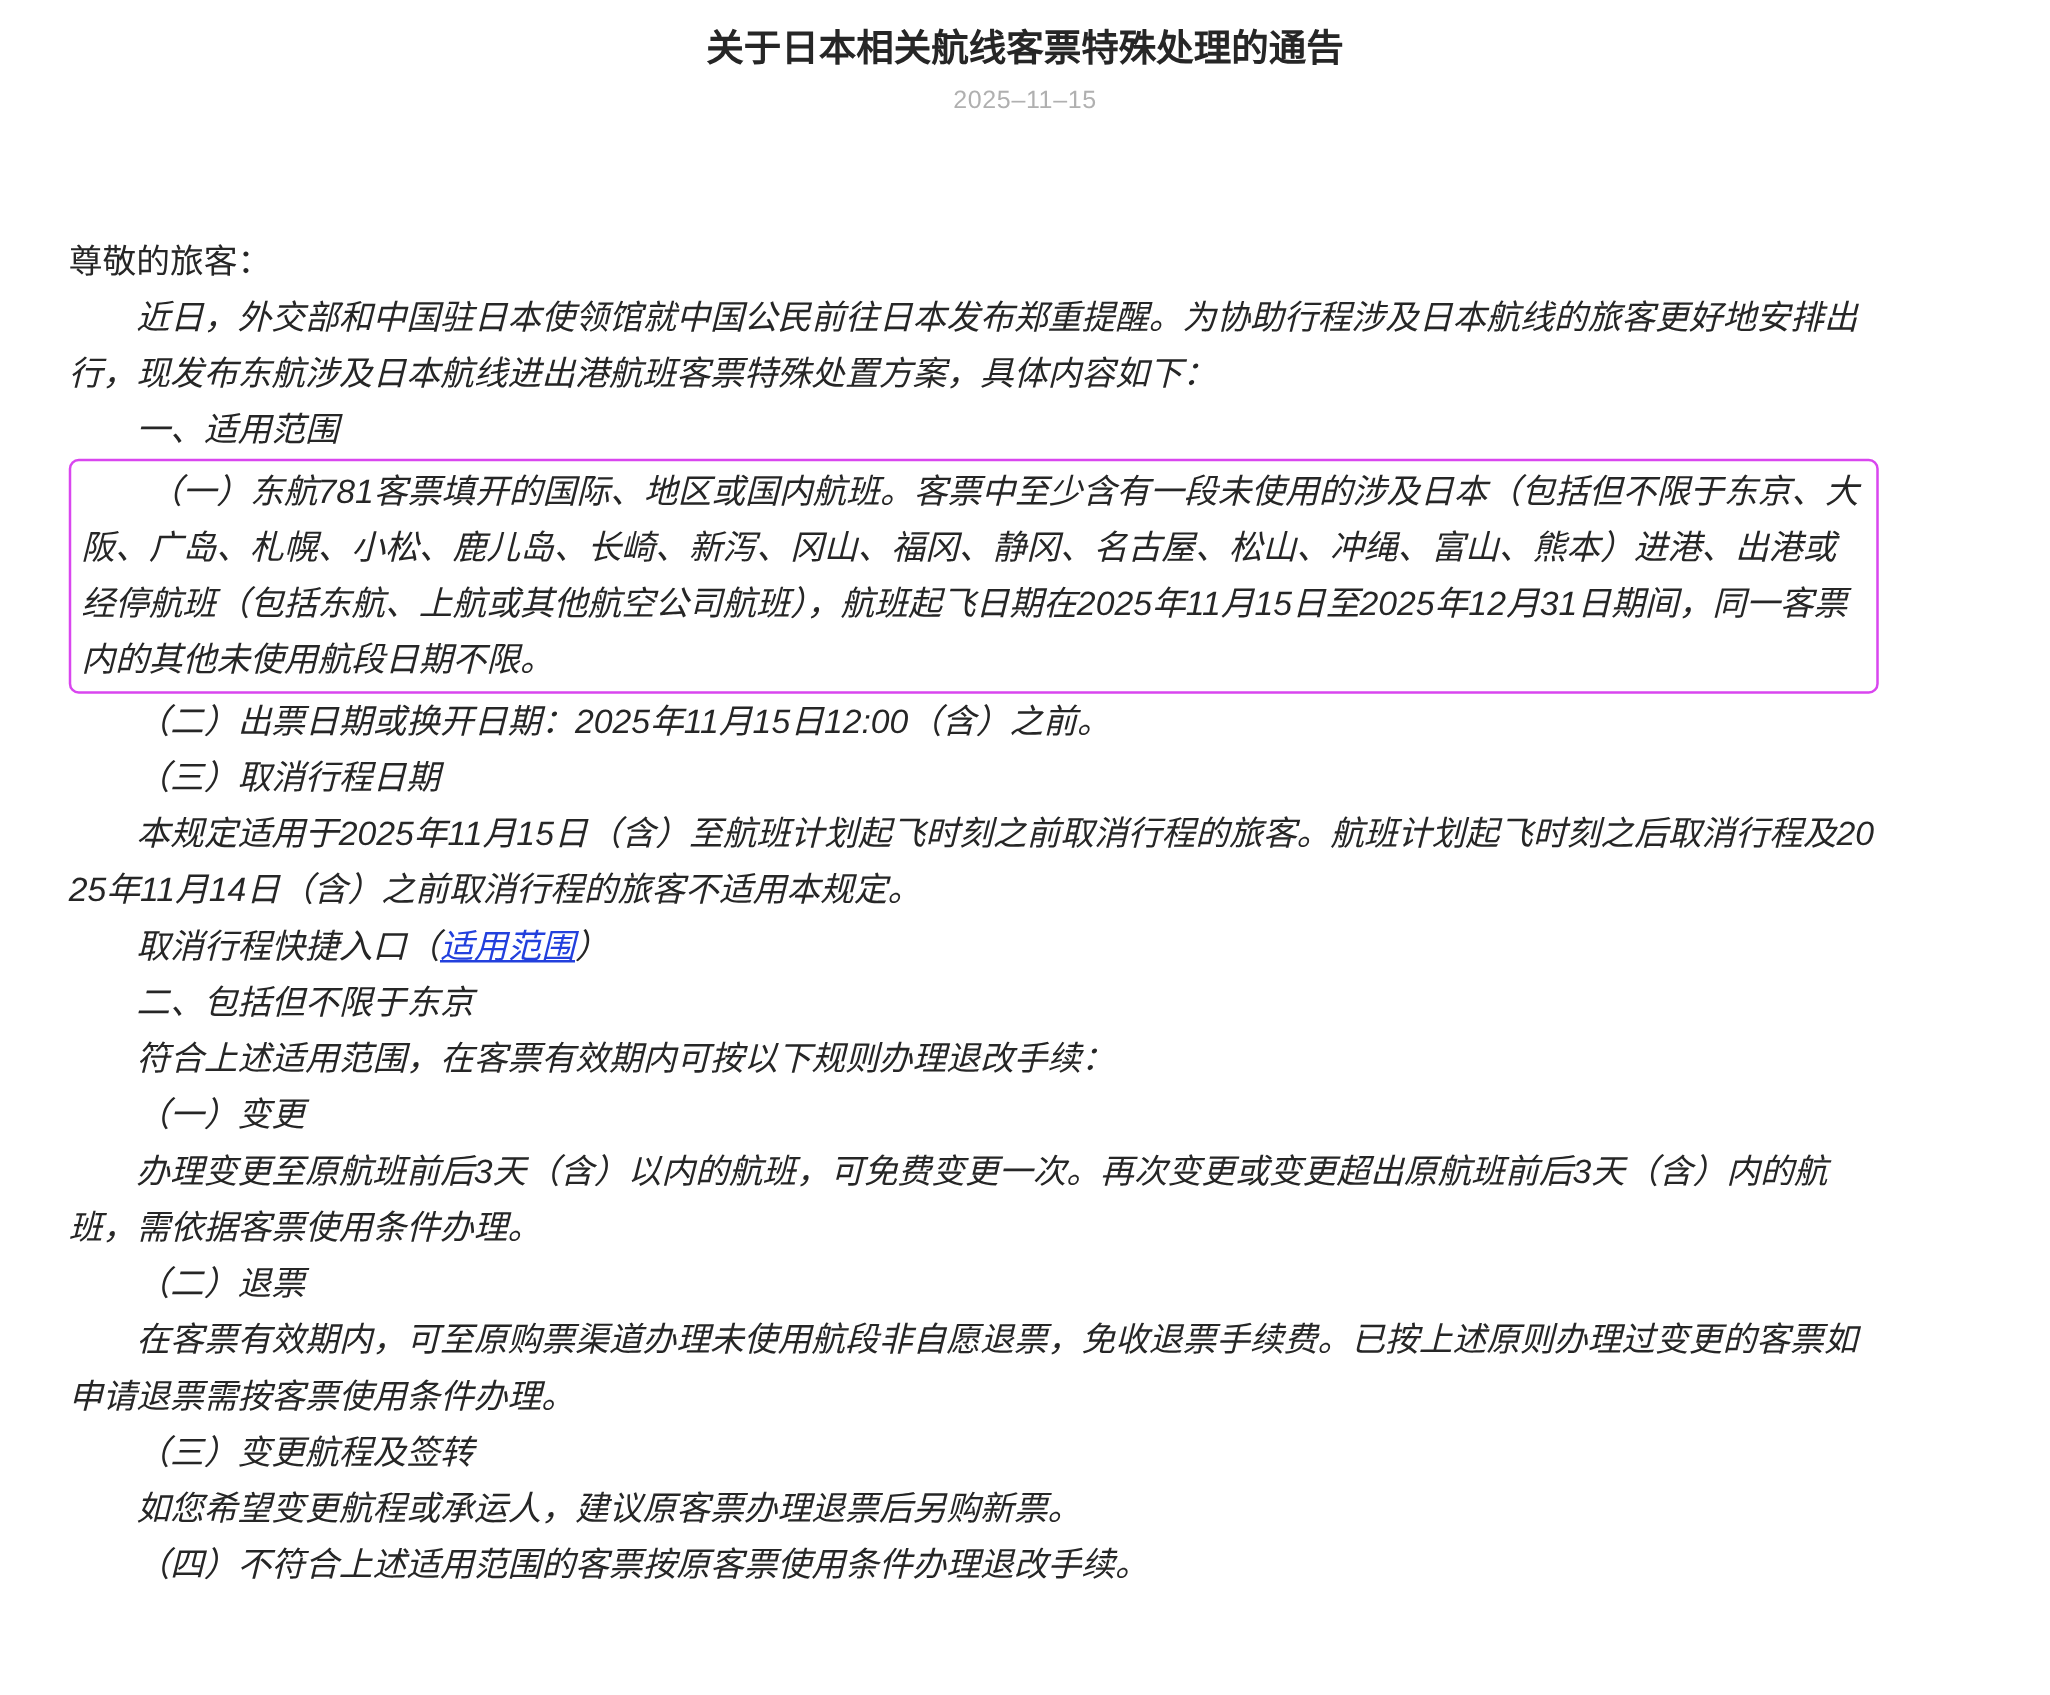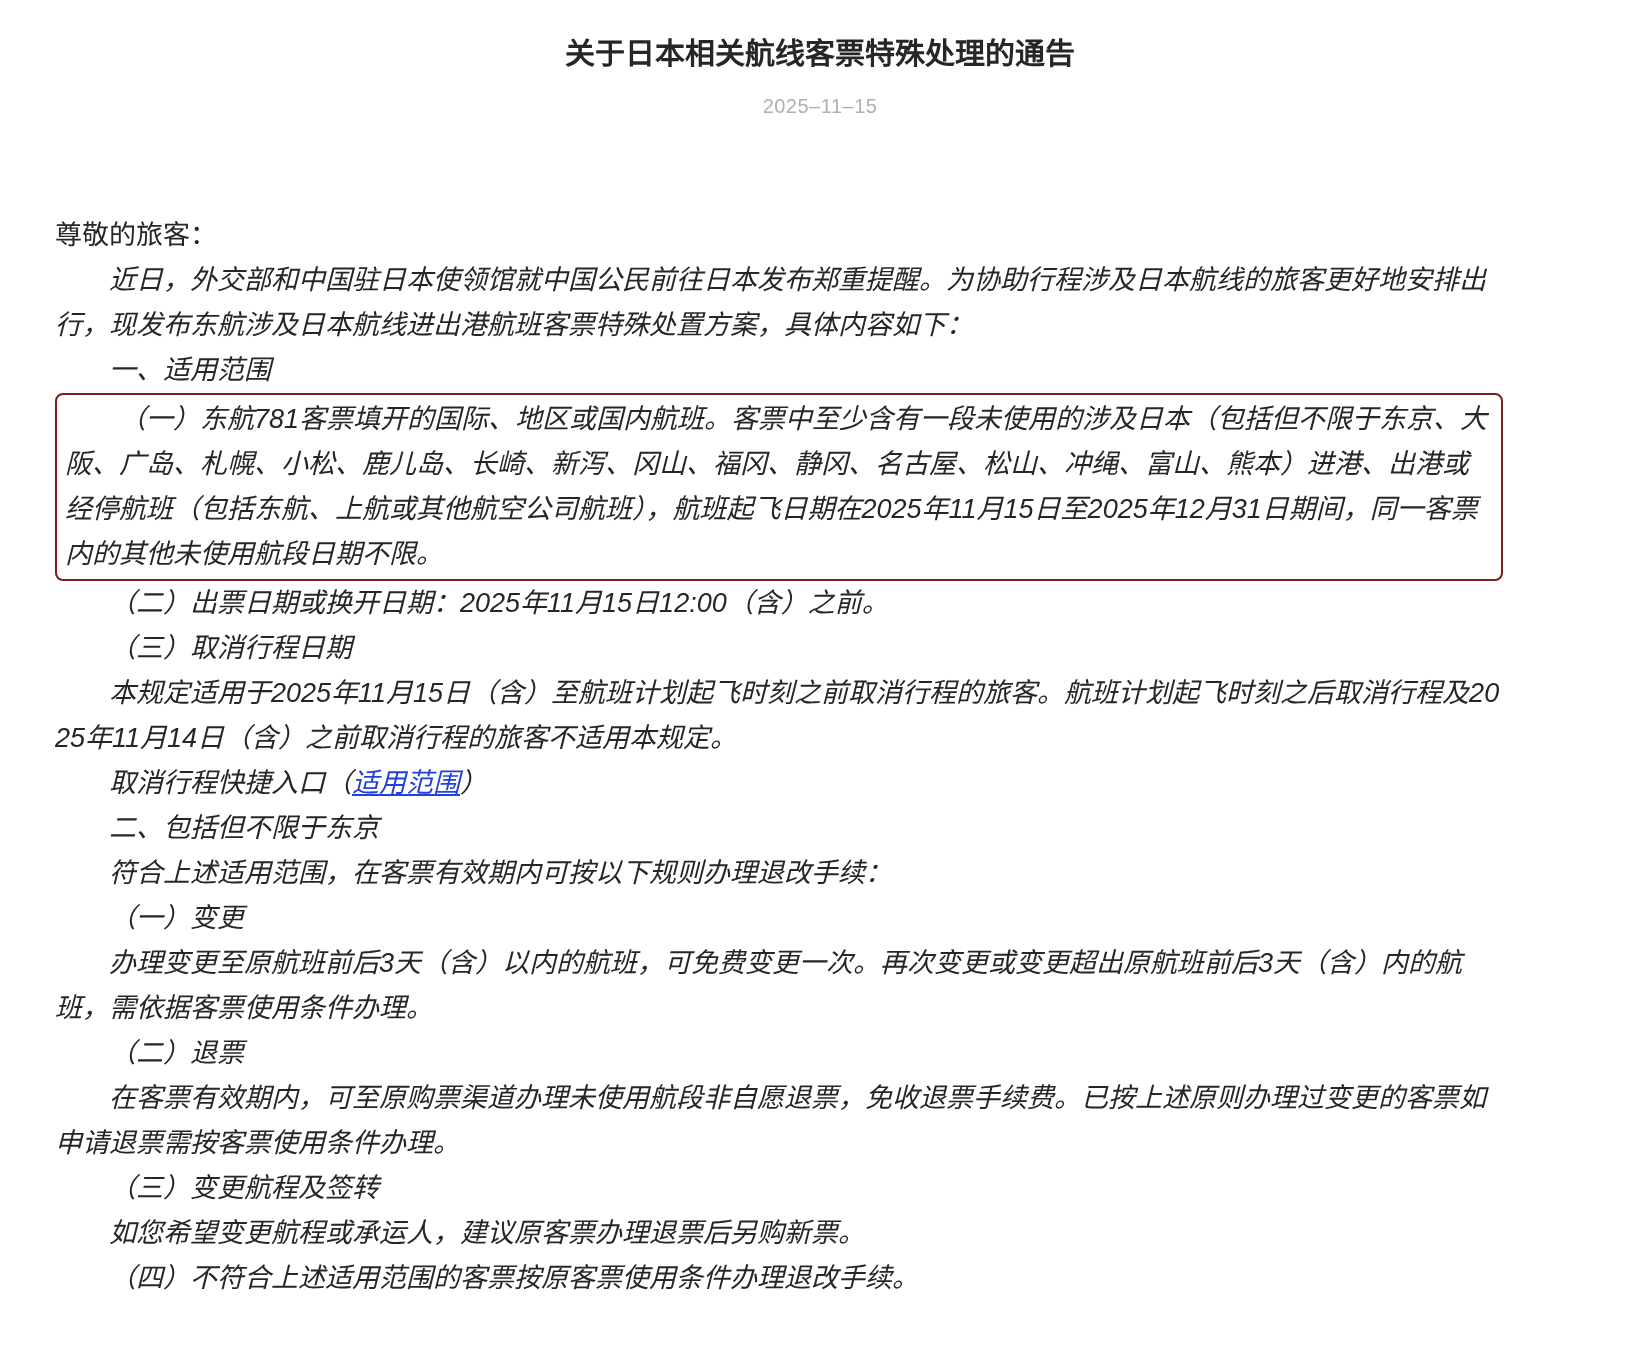--- a/index.html
+++ b/index.html
@@ -5,49 +5,49 @@
   * { box-sizing: border-box; }
   html, body { margin: 0; padding: 0; }
   body {
     width: 1640px;
     height: 1356px;
     background: #ffffff;
     font-family: "Liberation Sans", "DejaVu Sans", sans-serif;
     color: #262626;
     overflow: hidden;
   }
-  .page { width: 1640px; height: 1356px; padding-top: 34px; }
+  .page { width: 1640px; height: 1356px; padding-top: 20px; }
   .title {
     font-size: 30px;
     font-weight: 700;
     text-align: center;
     color: #262626;
     margin: 0;
     line-height: 40px;
   }
   .date {
     font-size: 20px;
     color: #b0b0b0;
     text-align: center;
-    margin-top: 20px;
+    margin-top: 8px;
     letter-spacing: 0.5px;
     line-height: 24px;
   }
   .content {
     margin: 95px 0 0 55px;
     width: 1448px;
     font-size: 27px;
     line-height: 45px;
     color: #262626;
     word-break: break-all;
   }
   .content p { margin: 0; }
   .indent { text-indent: 2em; font-style: italic; }
   .highlight-box {
-    border: 2px solid #7f1d1d;
+    border: 2px solid #d946ef;
     border-radius: 8px;
     padding: 2px 8px;
     margin: 0;
   }
   .link {
     color: #2240dd;
     text-decoration: underline;
     cursor: pointer;
   }
 </style>

